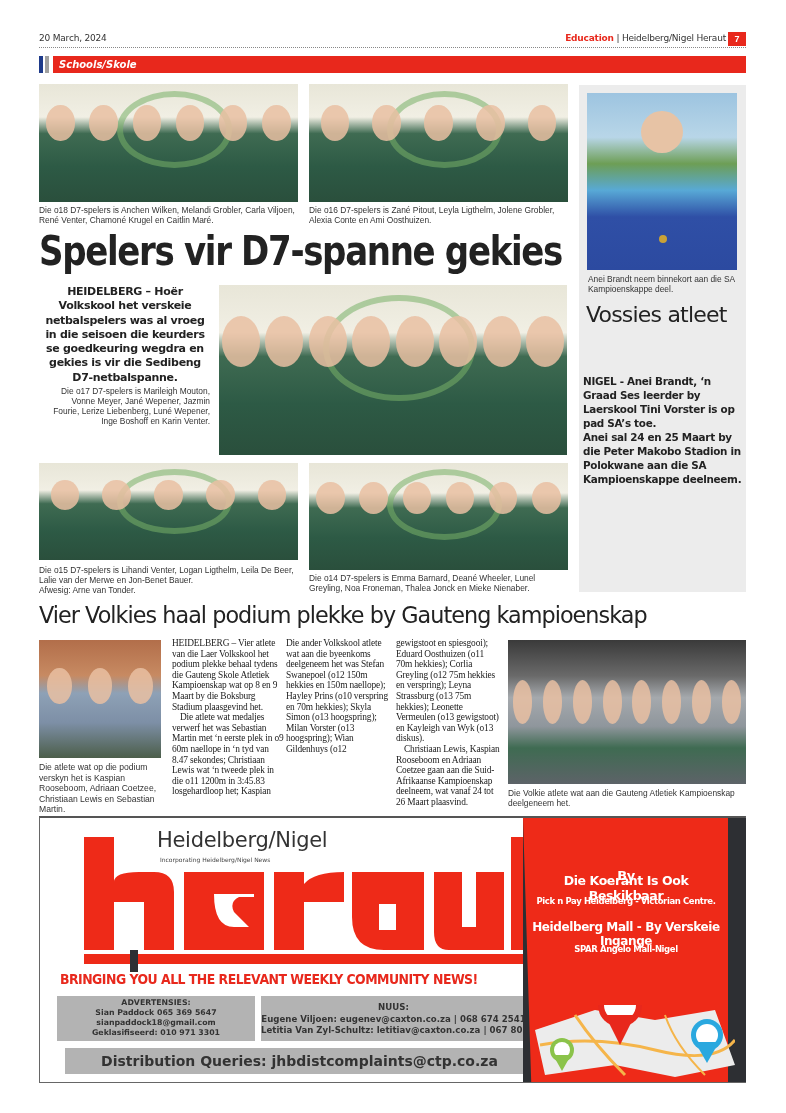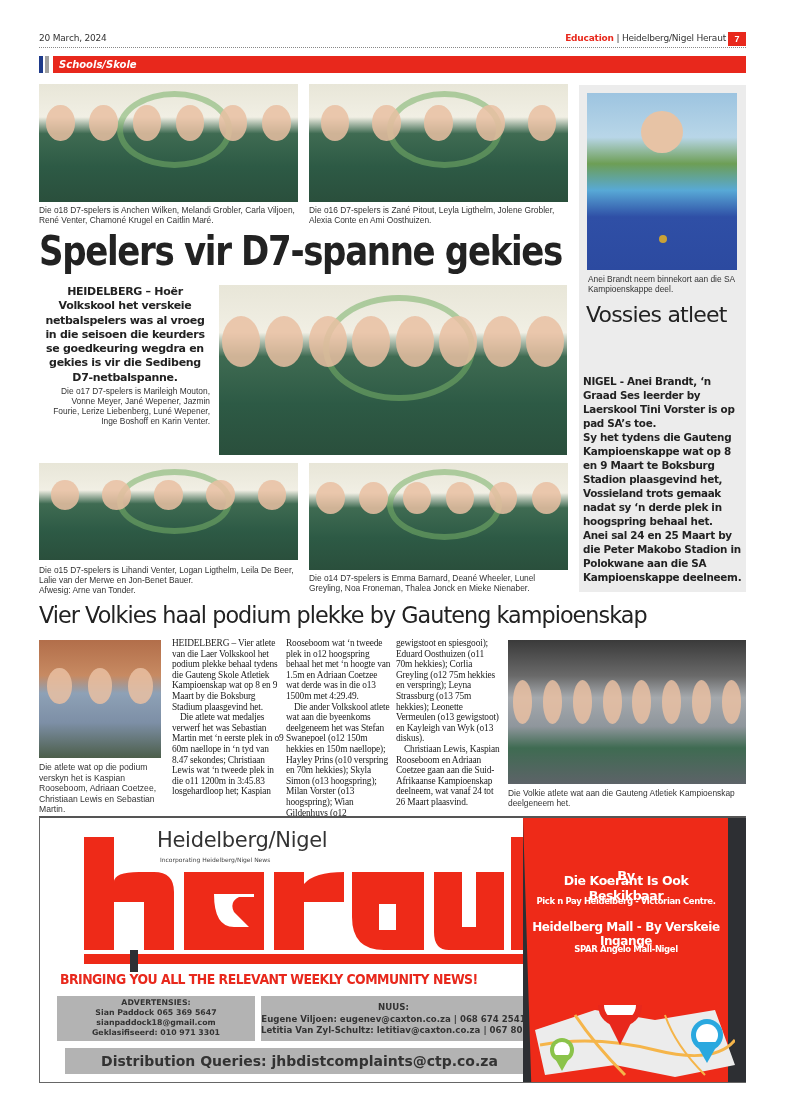--- a/index.html
+++ b/index.html
@@ -145,41 +145,39 @@
 <div class="abs photo photo-athlete" style="left:587px;top:93px;width:150px;height:177px;">
   <div style="position:absolute;left:36%;top:10%;width:28%;height:24%;border-radius:50%;background:#e7c3a5;"></div>
   <div style="position:absolute;left:48%;top:80%;width:8px;height:8px;border-radius:50%;background:#c9a237;"></div>
 </div>
 <div class="abs caption" style="left:588px;top:274px;width:155px;">Anei Brandt neem binnekort aan die SA Kampioenskappe deel.</div>
 <div class="abs side-head">
   <div>Vossies atleet</div>
 </div>
 <div class="abs side-body">
   <p>NIGEL - Anei Brandt, ‘n Graad Ses leerder by Laerskool Tini Vorster is op pad SA’s toe.</p>
-  <p>Sy het tydens die Gauteng Kampioenskappe wat op 8 en 9 Maart te Boksburg Stadion plaasgevind het, Vossieland trots gemaak nadat sy ‘n derde plek in hoogspring behaal het.</p>
   <p>Anei sal 24 en 25 Maart by die Peter Makobo Stadion in Polokwane aan die SA Kampioenskappe deelneem.</p>
 </div>
 
 <div class="abs headline2">Vier Volkies haal podium plekke by Gauteng kampioenskap</div>
 
 <div class="abs photo photo-boys" style="left:39px;top:640px;width:122px;height:118px;">
   <div class="faces" style="top:24%;">
       <span style="width:20%"></span>
       <span style="width:20%"></span>
       <span style="width:20%"></span>
     </div>
 </div>
 <div class="abs caption" style="left:39px;top:762px;width:125px;font-size:8.6px;line-height:10.6px;">Die atlete wat op die podium verskyn het is Kaspian Rooseboom, Adriaan Coetzee, Christiaan Lewis en Sebastian Martin.</div>
 
 <div class="abs col" style="left:172px;top:638px;width:112px;">
   <p>HEIDELBERG – Vier atlete van die Laer Volkskool het podium plekke behaal tydens die Gauteng Skole Atletiek Kampioenskap wat op 8 en 9 Maart by die Boksburg Stadium plaasgevind het.</p>
   <p>Die atlete wat medaljes verwerf het was Sebastian Martin met ‘n eerste plek in o9 60m naellope in ‘n tyd van 8.47 sekondes; Christiaan Lewis wat ‘n tweede plek in die o11 1200m in 3:45.83 losgehardloop het; Kaspian</p>
 </div>
 <div class="abs col" style="left:286px;top:638px;width:106px;">
-  <p>Rooseboom wat ‘n tweede plek in o12 hoogspring behaal het met ‘n hoogte van 1.5m en Adriaan Coetzee wat derde was in die o13 1500m met 4:29.49.</p>
   <p>Die ander Volkskool atlete wat aan die byeenkoms deelgeneem het was Stefan Swanepoel (o12 150m hekkies en 150m naellope); Hayley Prins (o10 verspring en 70m hekkies); Skyla Simon (o13 hoogspring); Milan Vorster (o13 hoogspring); Wian Gildenhuys (o12</p>
 </div>
 <div class="abs col" style="left:396px;top:638px;width:106px;">
   <p>gewigstoot en spiesgooi); Eduard Oosthuizen (o11 70m hekkies); Corlia Greyling (o12 75m hekkies en verspring); Leyna Strassburg (o13 75m hekkies); Leonette Vermeulen (o13 gewigstoot) en Kayleigh van Wyk (o13 diskus).</p>
   <p>Christiaan Lewis, Kaspian Rooseboom en Adriaan Coetzee gaan aan die Suid-Afrikaanse Kampioenskap deelneem, wat vanaf 24 tot 26 Maart plaasvind.</p>
 </div>
 
 <div class="abs photo photo-group" style="left:508px;top:640px;width:238px;height:144px;">
   <div class="faces" style="top:28%;">
       <span style="width:8%"></span>

